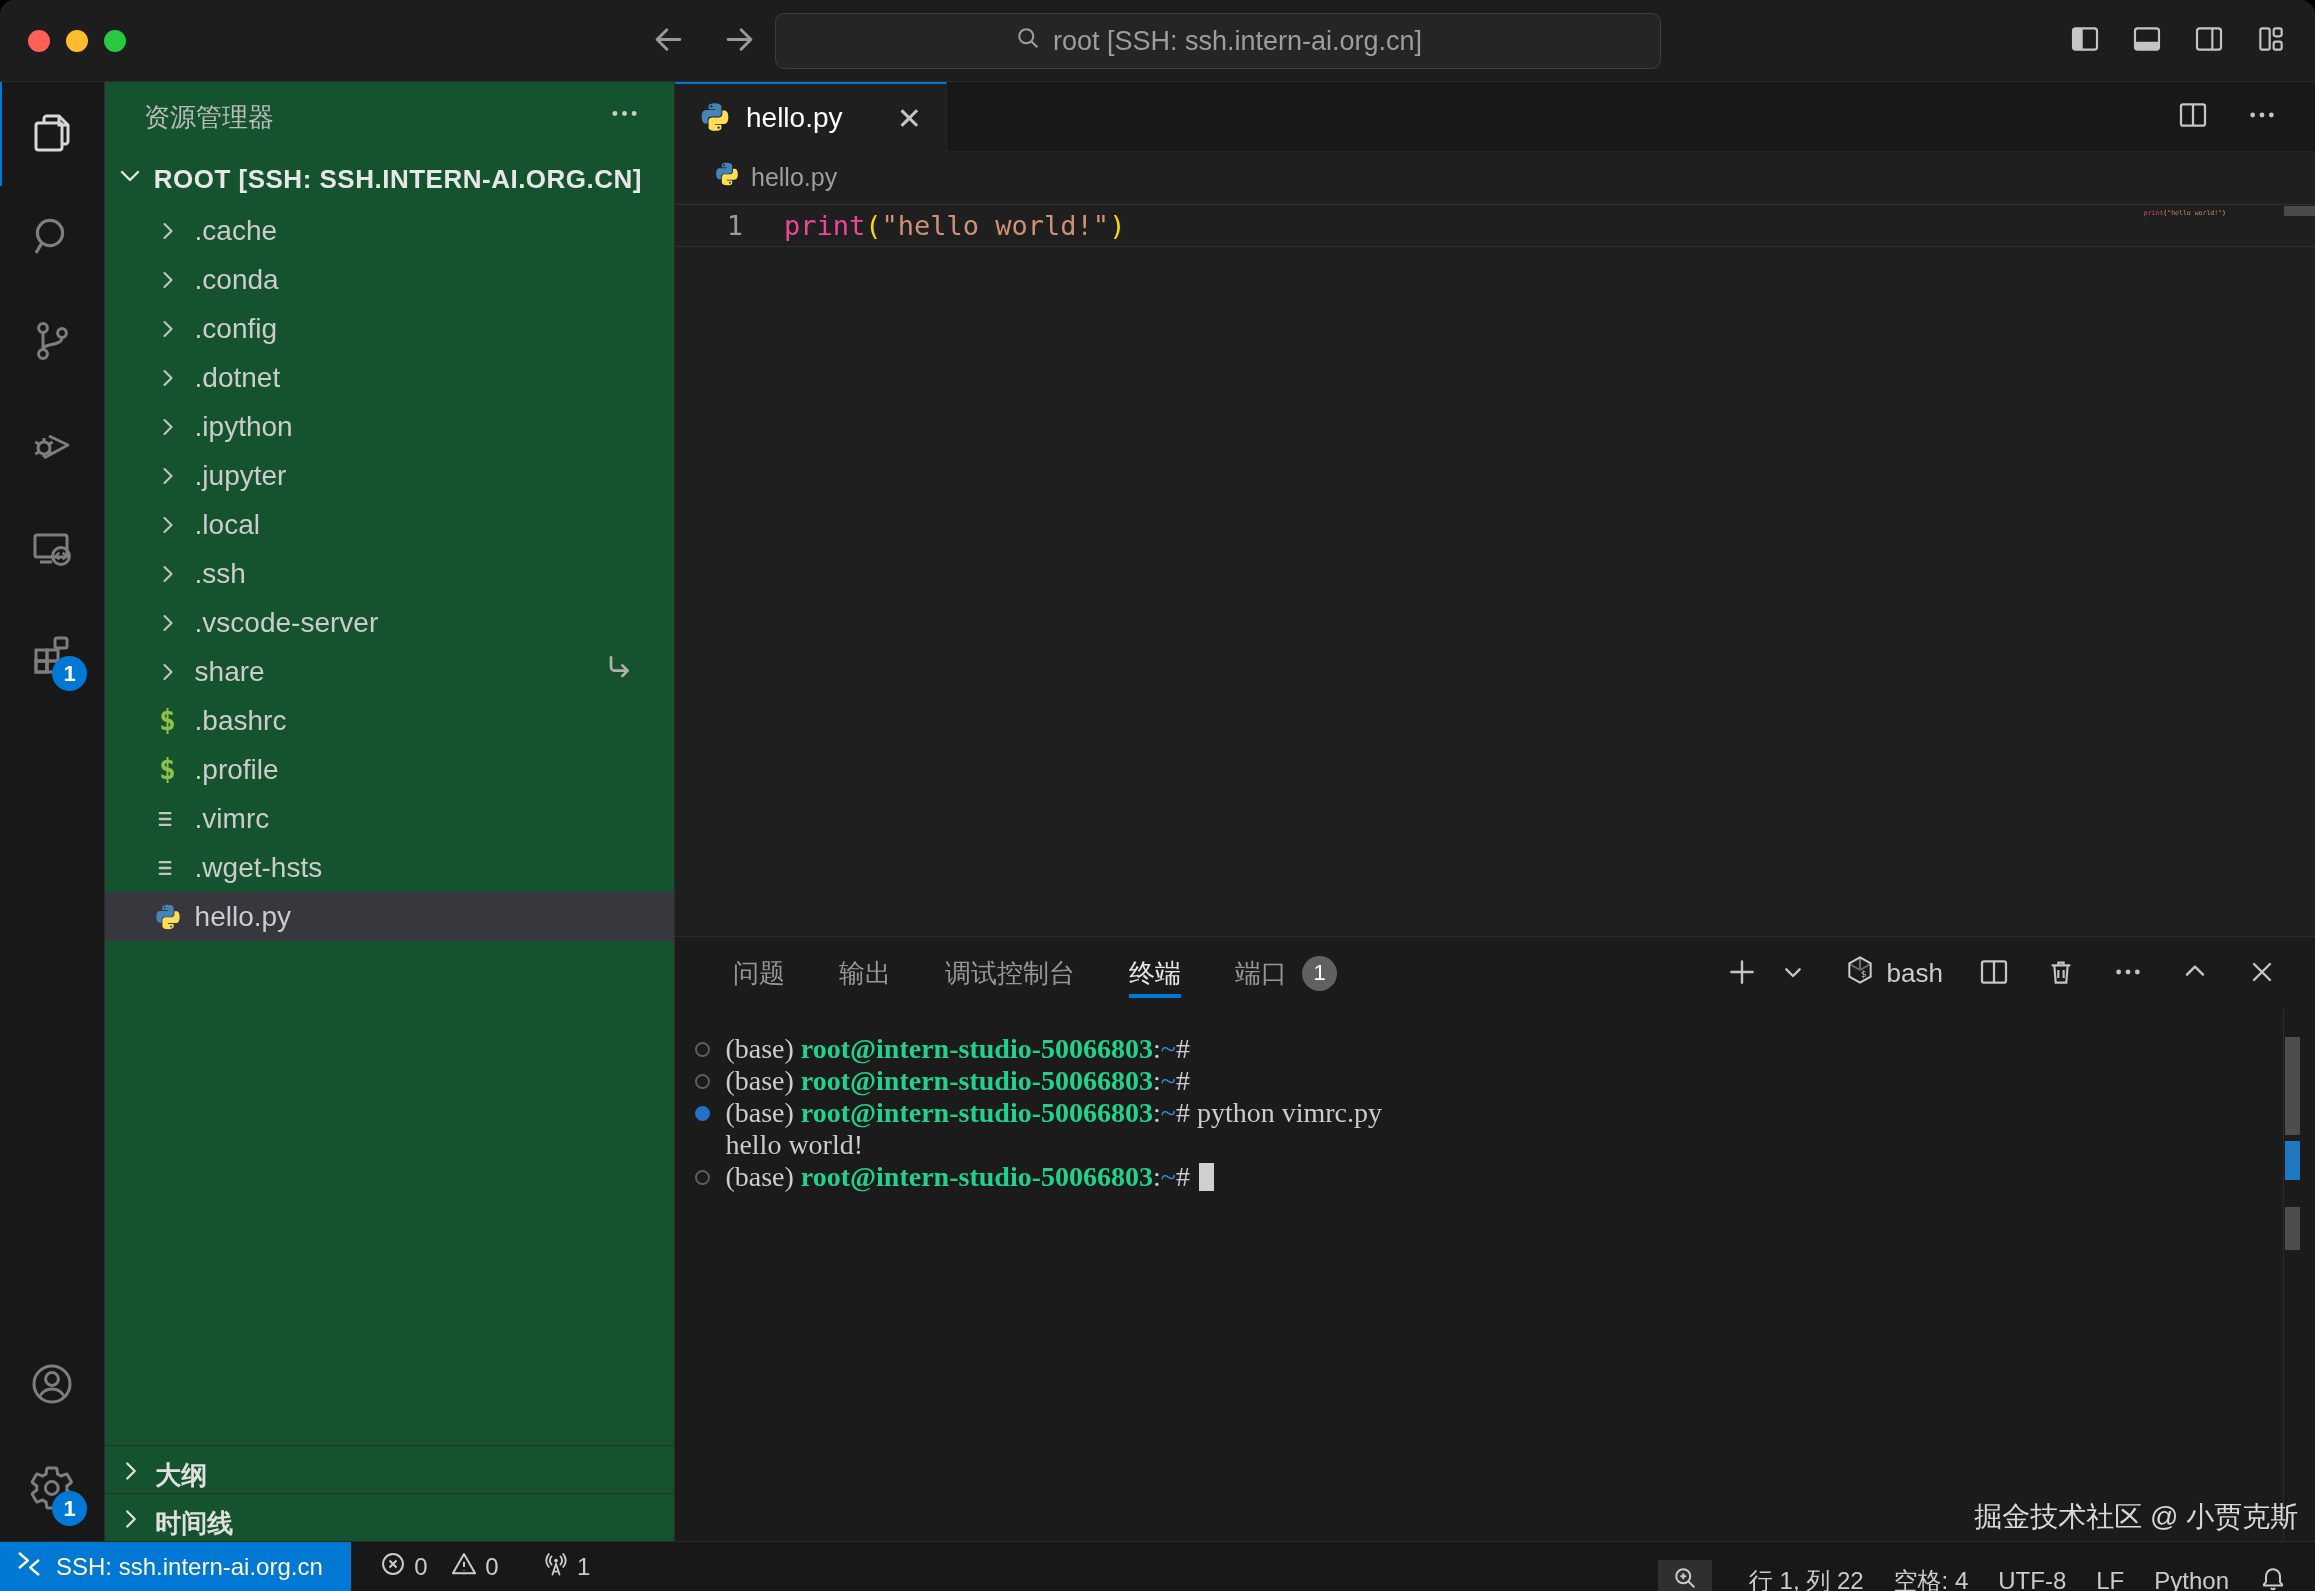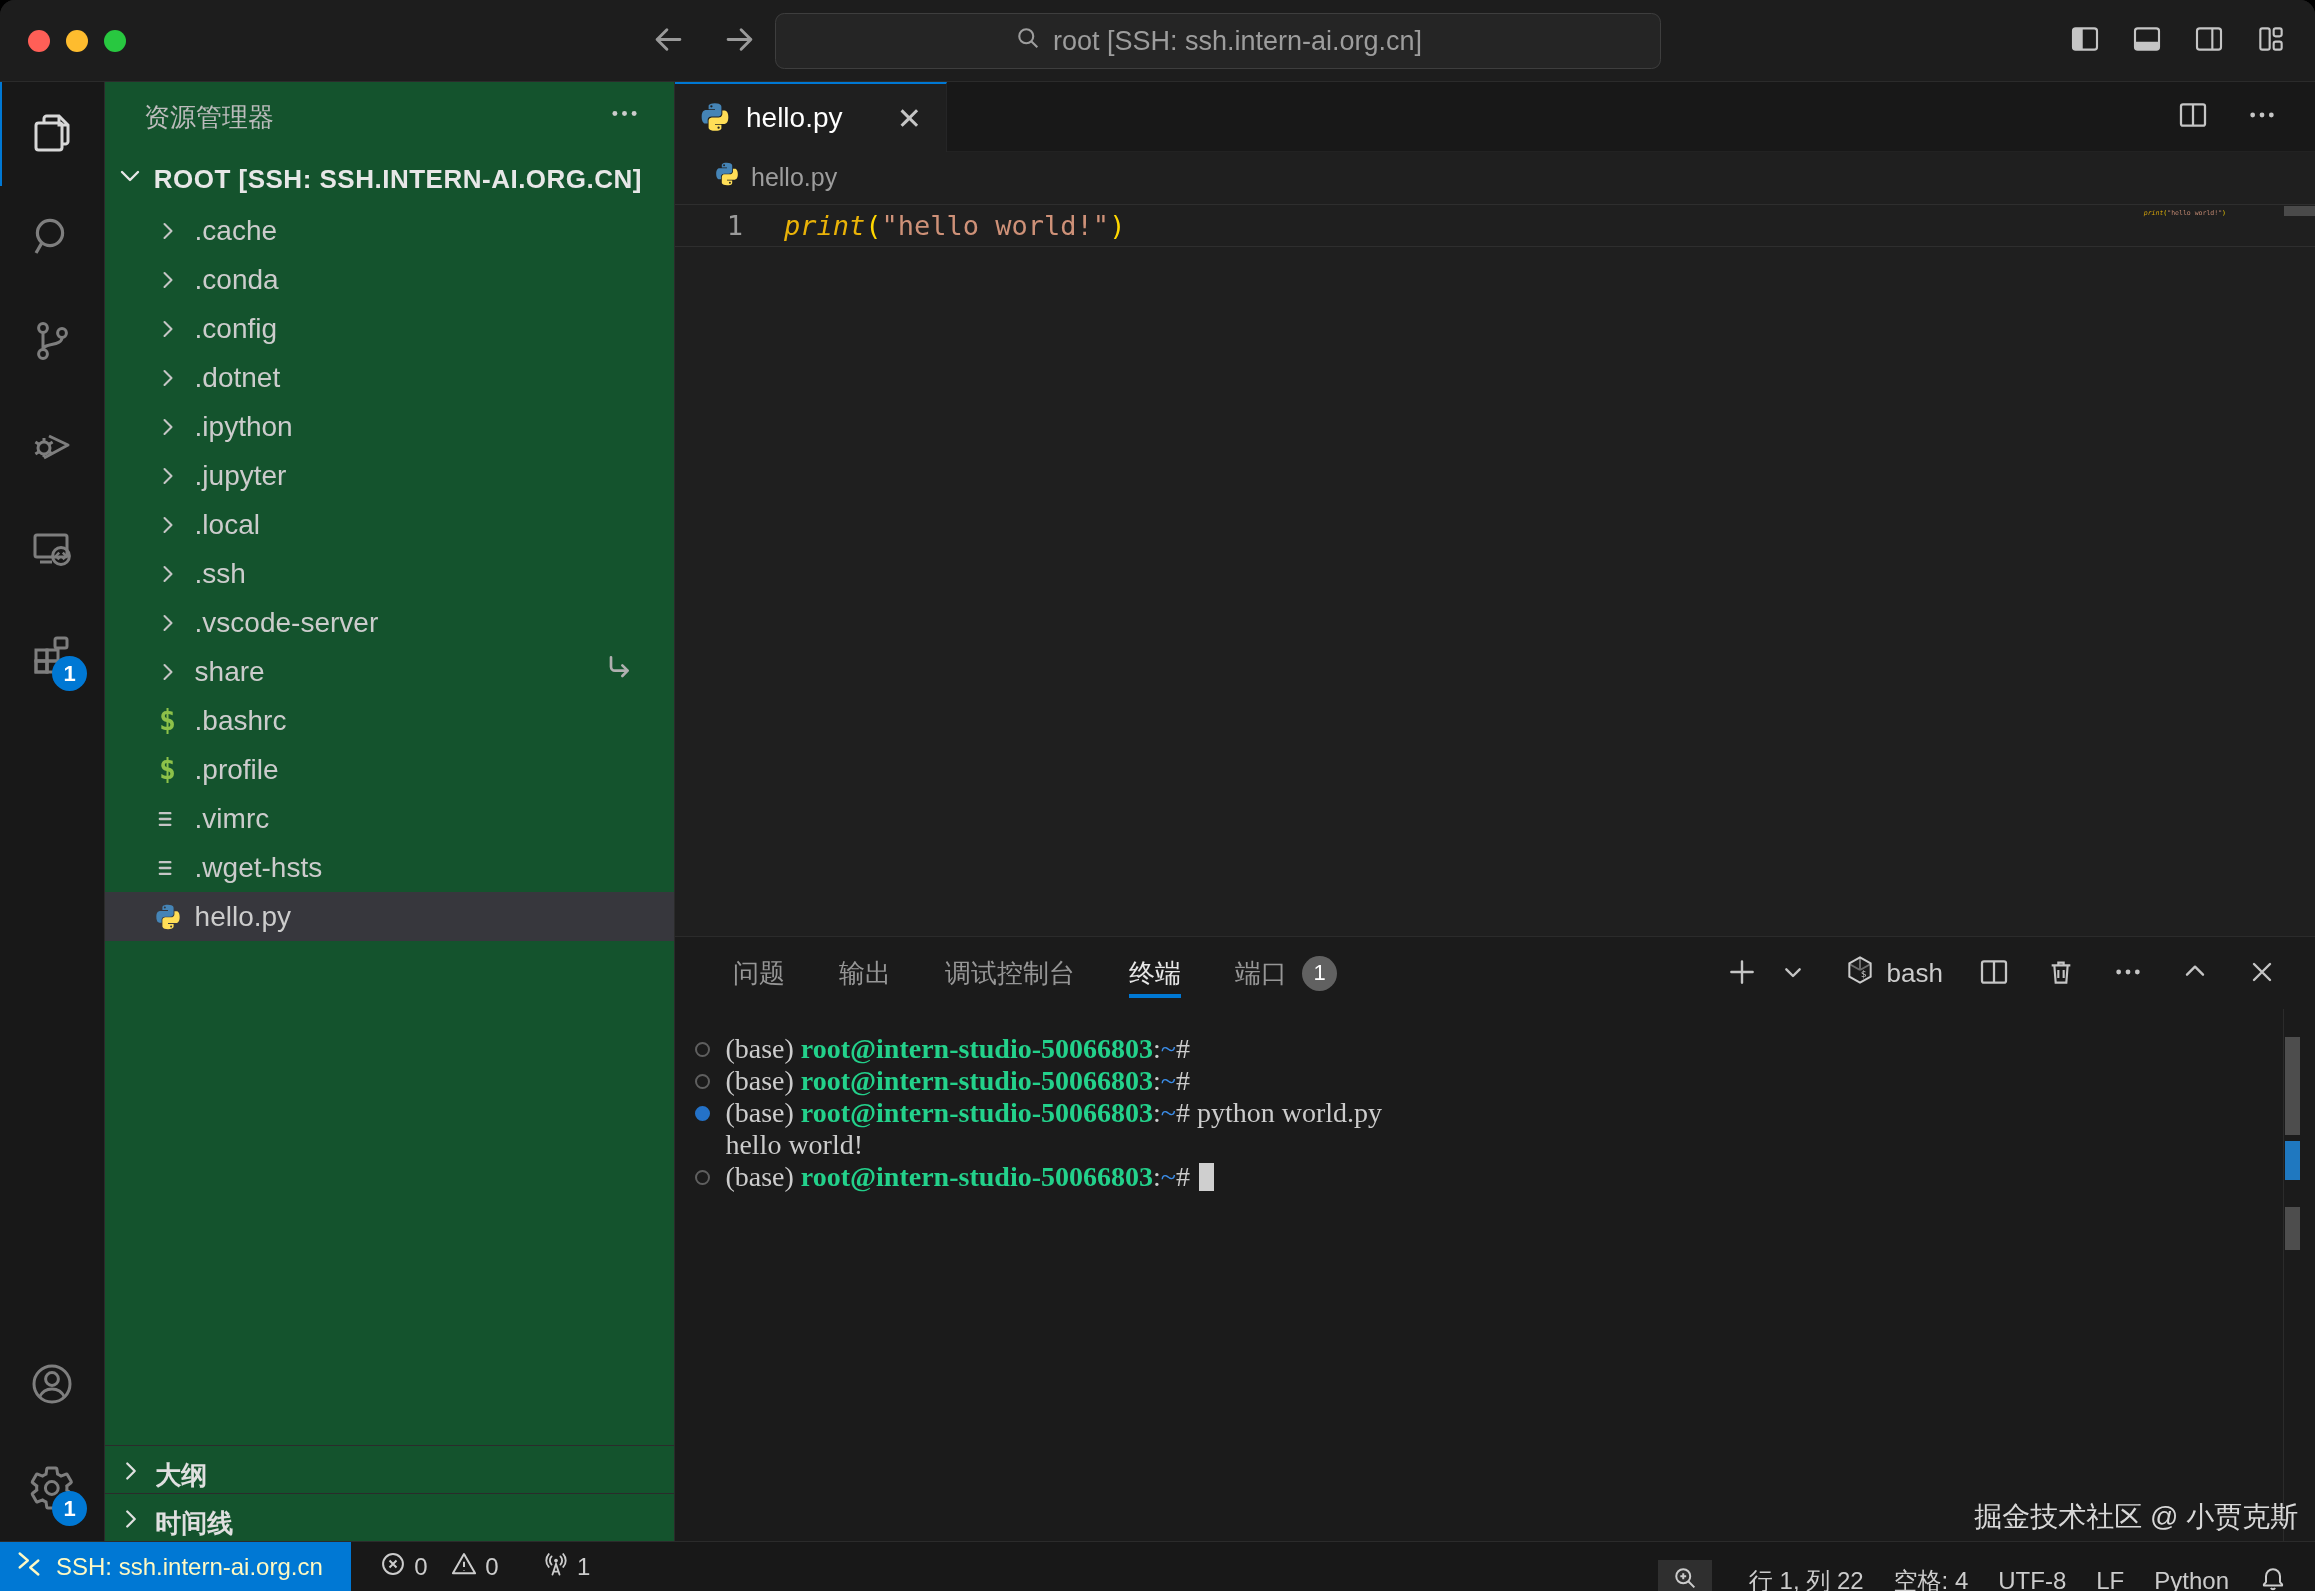--- a/index.html
+++ b/index.html
@@ -75,21 +75,21 @@
   .tabbar-rest { flex:1; display:flex; align-items:center; justify-content:flex-end;
                  gap:37px; padding-right:37px; color:#c5c5c5; border-bottom:0.9px solid #222; }
   .tabbar-rest svg { width:32px; height:32px; }
   .breadcrumb { height:50px; display:flex; align-items:center; gap:11px; padding-left:39px;
                 color:#9d9d9d; font-size:25px; }
   .breadcrumb svg { width:26px; height:26px; }
   .code-area { flex:1; position:relative; font-family:"DejaVu Sans Mono", monospace; font-size:27px; }
   .code-line { height:43px; margin-top:1.9px; display:flex; align-items:center;
                border-top:0.9px solid rgba(255,255,255,.07); border-bottom:0.9px solid rgba(255,255,255,.07); }
   .gutter { width:109px; text-align:right; padding-right:41px; color:#9b9b9b; }
-  .tok-func{color:#eab308;font-style:italic;} .tok-paren{color:#ffd700;} .tok-string{color:#ce9178;}
+  .tok-func{color:#ec4899;} .tok-paren{color:#ffd700;} .tok-string{color:#ce9178;}
   .minimap { position:absolute; top:7.4px; right:89px; font-family:"DejaVu Sans Mono",monospace;
              font-size:6.5px; letter-spacing:0; white-space:nowrap; opacity:.9; }
   .mm-slider { position:absolute; top:3.7px; right:0; width:31px; height:10.2px; background:#4a4a4a; }
 
   
   .panel { flex:1; background:#1b1b1b; border-top:0.9px solid #2b2b2b; display:flex;
            flex-direction:column; position:relative; }
   .panel-header { height:72px; display:flex; align-items:center; padding:0 37px 0 58px; }
   .panel-tabs { display:flex; gap:54px; height:100%; }
   .panel-tab { display:flex; align-items:center; gap:15px; font-size:26px; color:#969696;
@@ -507,21 +507,21 @@
                   <path d="M6 14l6-6 6 6"></path>
                 </svg></span>
             <span><svg viewBox="0 0 24 24" fill="none" stroke="currentColor" stroke-width="1.8" stroke-linecap="round">
                   <path d="M6 6l12 12M18 6L6 18"></path>
                 </svg></span>
           </div>
         </div>
         <div class="terminal" id="terminal-lines">
             <div class="tline"><span class="deco"><span class="circ"></span></span><span class="seg-fg">(base) </span><span class="seg-user">root@intern-studio-50066803</span><span class="seg-fg">:</span><span class="seg-path">~</span><span class="seg-fg">#</span></div>
             <div class="tline"><span class="deco"><span class="circ"></span></span><span class="seg-fg">(base) </span><span class="seg-user">root@intern-studio-50066803</span><span class="seg-fg">:</span><span class="seg-path">~</span><span class="seg-fg">#</span></div>
-            <div class="tline"><span class="deco"><span class="circ filled"></span></span><span class="seg-fg">(base) </span><span class="seg-user">root@intern-studio-50066803</span><span class="seg-fg">:</span><span class="seg-path">~</span><span class="seg-fg"># python world.py</span></div>
+            <div class="tline"><span class="deco"><span class="circ filled"></span></span><span class="seg-fg">(base) </span><span class="seg-user">root@intern-studio-50066803</span><span class="seg-fg">:</span><span class="seg-path">~</span><span class="seg-fg"># python vimrc.py</span></div>
             <div class="tline"><span class="deco"></span><span class="seg-fg">hello world!</span></div>
             <div class="tline"><span class="deco"><span class="circ"></span></span><span class="seg-fg">(base) </span><span class="seg-user">root@intern-studio-50066803</span><span class="seg-fg">:</span><span class="seg-path">~</span><span class="seg-fg"># </span><span class="block-cursor"></span></div>
           </div>
         <div class="term-scroll">
           <div class="ts-block ts-g1"></div>
           <div class="ts-block ts-b"></div>
           <div class="ts-block ts-g2"></div>
         </div>
       </div>
     </div>

